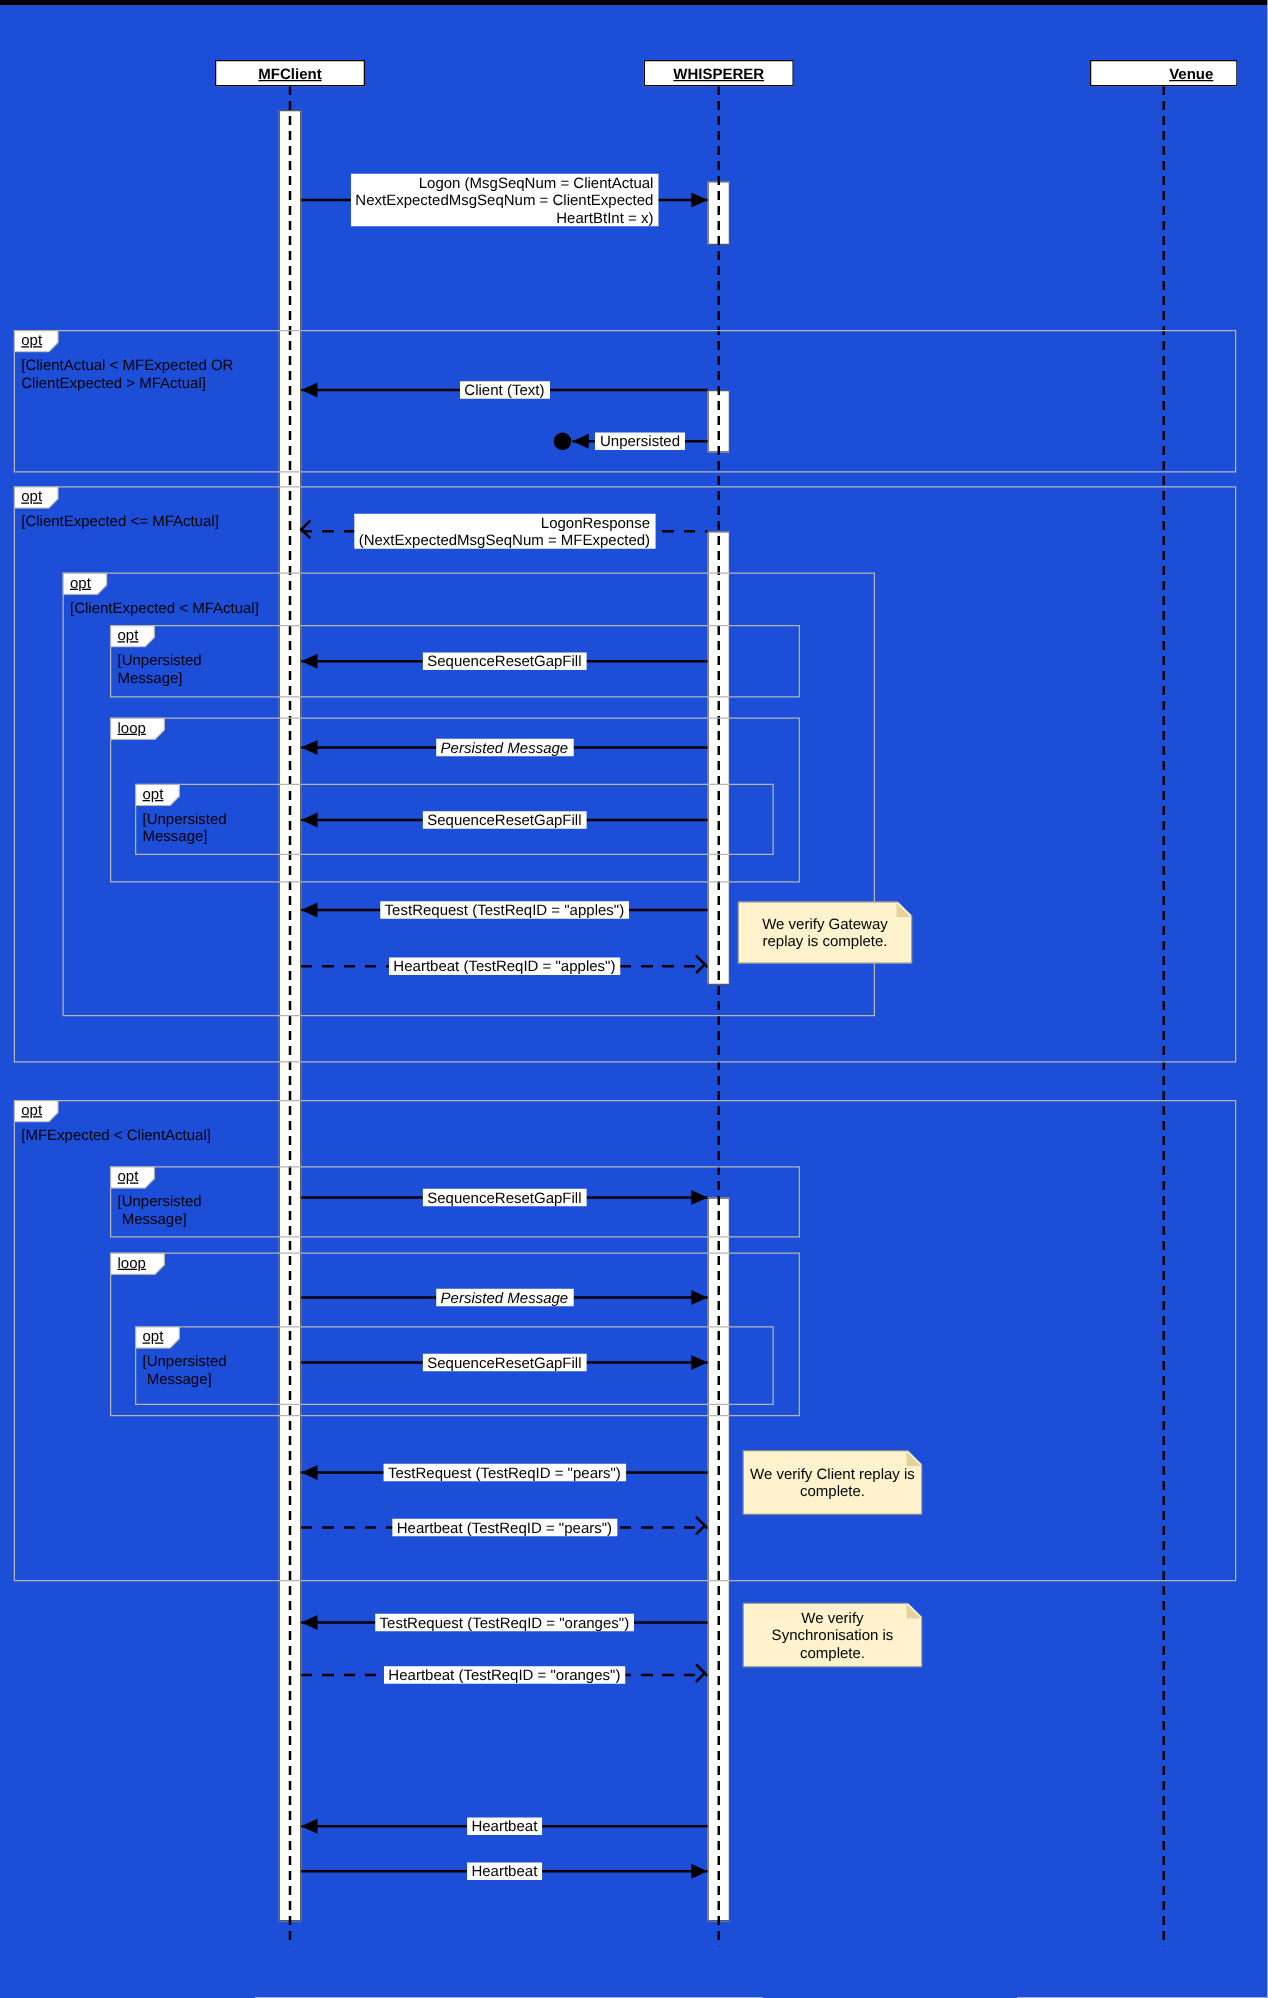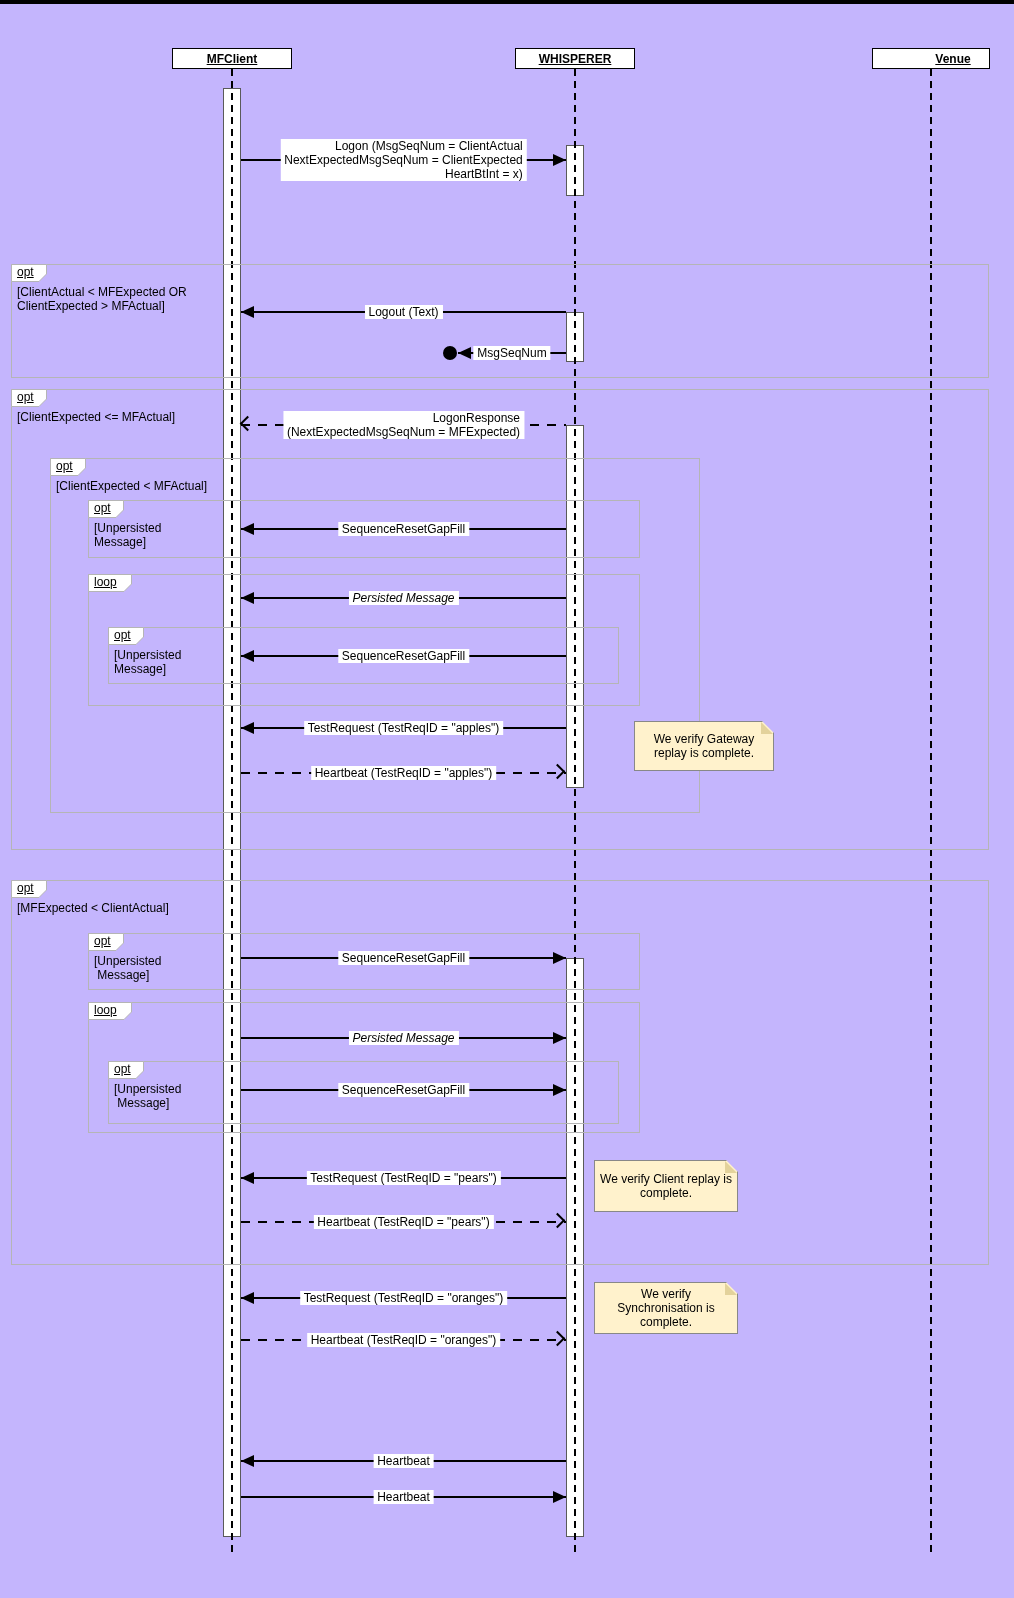--- a/index.html
+++ b/index.html
@@ -1,17 +1,17 @@
 <!DOCTYPE html>
 <html><head>
 <meta charset="utf-8">
 <style>
   html,body{margin:0;padding:0;background:#ffffff;}
   body{font-family:"Liberation Sans","DejaVu Sans",sans-serif;color:#000;}
-  #diagram{position:relative;width:1014px;height:1598px;background:#c4b5fd;overflow:hidden;}
+  #diagram{position:relative;width:1014px;height:1598px;background:#1d4ed8;overflow:hidden;}
   .topbar{position:absolute;left:0;top:0;width:100%;height:4px;background:#000;z-index:10;}
   .actor-box{position:absolute;border:1px solid #000;background:#fff;display:flex;align-items:center;justify-content:center;z-index:5;box-sizing:border-box;}
   .actor-label{font-size:12px;font-weight:bold;text-decoration:underline;}
   .lifeline{position:absolute;width:2px;z-index:3;
     background:repeating-linear-gradient(180deg,#000 0 7px,transparent 7px 12px);}
   .activation{position:absolute;width:18px;background:#fff;border:1px solid #5a5a5a;z-index:2;box-sizing:border-box;}
   .fragment{position:absolute;border:1px solid #b5b5b5;background:transparent;z-index:4;box-sizing:border-box;}
   .frag-tab{position:absolute;top:-1px;left:-1px;height:18px;z-index:1;}
   .frag-op{position:absolute;top:1px;left:6px;font-size:12px;line-height:14px;text-decoration:underline;}
   .frag-guard{position:absolute;top:20px;left:5px;font-size:12px;line-height:14px;white-space:pre-wrap;}
@@ -118,21 +118,21 @@
       <div class="frag-guard">[Unpersisted
  Message]</div>
     </div>
     <div class="msg-line" style="left: 241px; top: 159px; width: 325px;"></div>
     <div class="head filled-right" style="left: 553px; top: 154px;"></div>
     <div class="msg-label" style="left: 403.5px; top: 160px;">Logon (MsgSeqNum = ClientActual
 NextExpectedMsgSeqNum = ClientExpected
 HeartBtInt = x)</div>
     <div class="msg-line" style="left: 241px; top: 311px; width: 325px;"></div>
     <div class="head filled-left" style="left: 241px; top: 306px;"></div>
-    <div class="msg-label" style="left: 403.5px; top: 312px;">Logout (Text)</div>
+    <div class="msg-label" style="left: 403.5px; top: 312px;">Client (Text)</div>
     <div class="msg-line dashed" style="left: 241px; top: 424px; width: 325px;"></div>
     <div class="head open-left" style="left: 242px; top: 418px;"></div>
     <div class="msg-label" style="left: 403.5px; top: 425px;">LogonResponse
 (NextExpectedMsgSeqNum = MFExpected)</div>
     <div class="msg-line" style="left: 241px; top: 528px; width: 325px;"></div>
     <div class="head filled-left" style="left: 241px; top: 523px;"></div>
     <div class="msg-label" style="left: 403.5px; top: 529px;">SequenceResetGapFill</div>
     <div class="msg-line" style="left: 241px; top: 597px; width: 325px;"></div>
     <div class="head filled-left" style="left: 241px; top: 592px;"></div>
     <div class="msg-label italic" style="left: 403.5px; top: 598px;">Persisted Message</div>
@@ -168,22 +168,22 @@
     <div class="msg-label" style="left: 403.5px; top: 1340px;">Heartbeat (TestReqID = "oranges")</div>
     <div class="msg-line" style="left: 241px; top: 1460px; width: 325px;"></div>
     <div class="head filled-left" style="left: 241px; top: 1455px;"></div>
     <div class="msg-label" style="left: 403.5px; top: 1461px;">Heartbeat</div>
     <div class="msg-line" style="left: 241px; top: 1496px; width: 325px;"></div>
     <div class="head filled-right" style="left: 553px; top: 1491px;"></div>
     <div class="msg-label" style="left: 403.5px; top: 1497px;">Heartbeat</div>
     <div class="msg-line" style="left: 458px; top: 352px; width: 108px;"></div>
     <div class="head filled-left" style="left: 458px; top: 347px;"></div>
     <div class="dc-circle" style="left: 443px; top: 346px;"></div>
-    <div class="msg-label" style="left: 512px; top: 353px;">MsgSeqNum</div>
-    <div class="note" style="left: 634px; top: 721px; width: 140px; height: 50px;">
+    <div class="msg-label" style="left: 512px; top: 353px;">Unpersisted</div>
+    <div class="note" style="left: 590px; top: 721px; width: 140px; height: 50px;">
       <div class="note-fold"></div>
       <div class="note-text">We verify Gateway
 replay is complete.</div>
     </div>
     <div class="note" style="left: 594px; top: 1160px; width: 144px; height: 52px;">
       <div class="note-fold"></div>
       <div class="note-text">We verify Client replay is
 complete.</div>
     </div>
     <div class="note" style="left: 594px; top: 1282px; width: 144px; height: 52px;">

